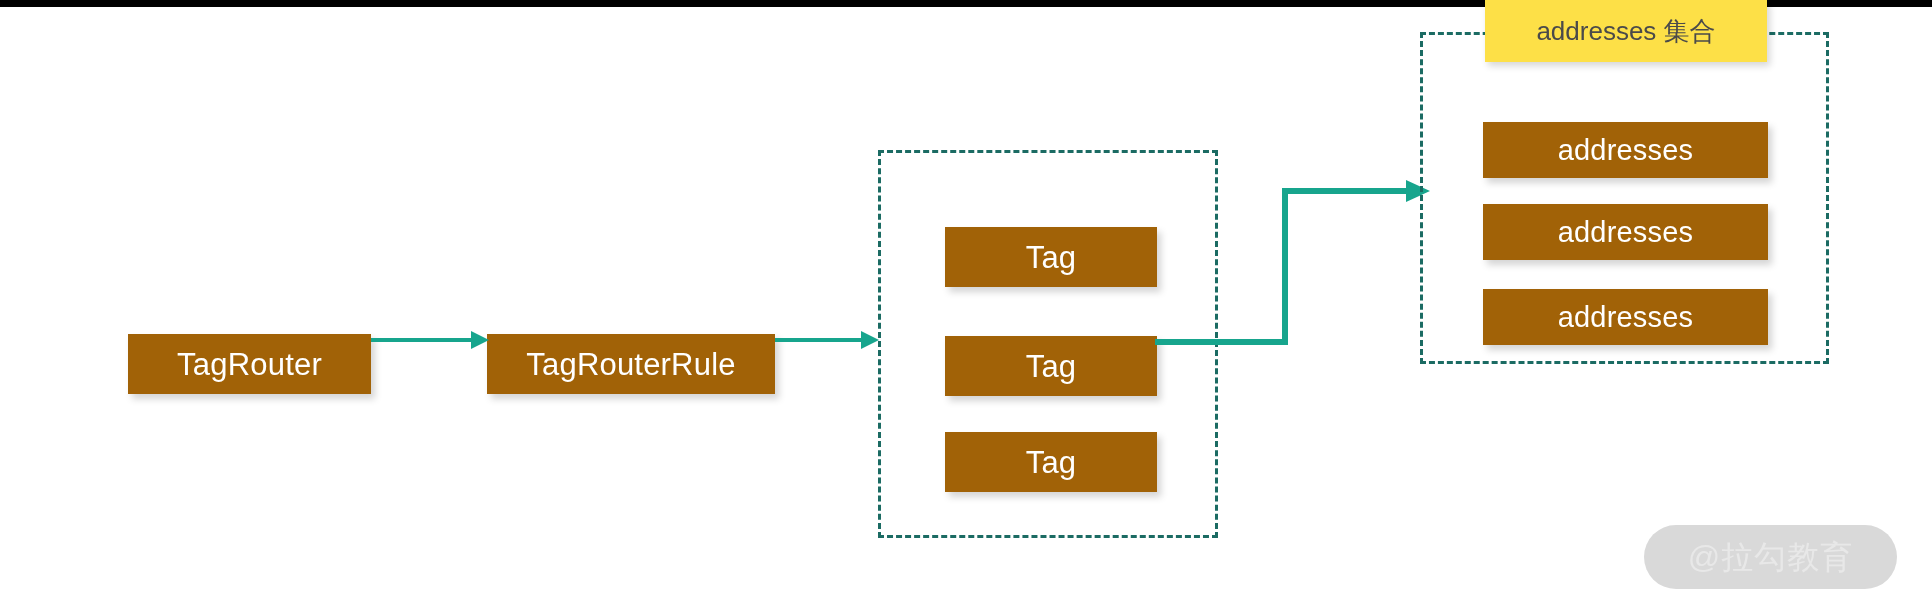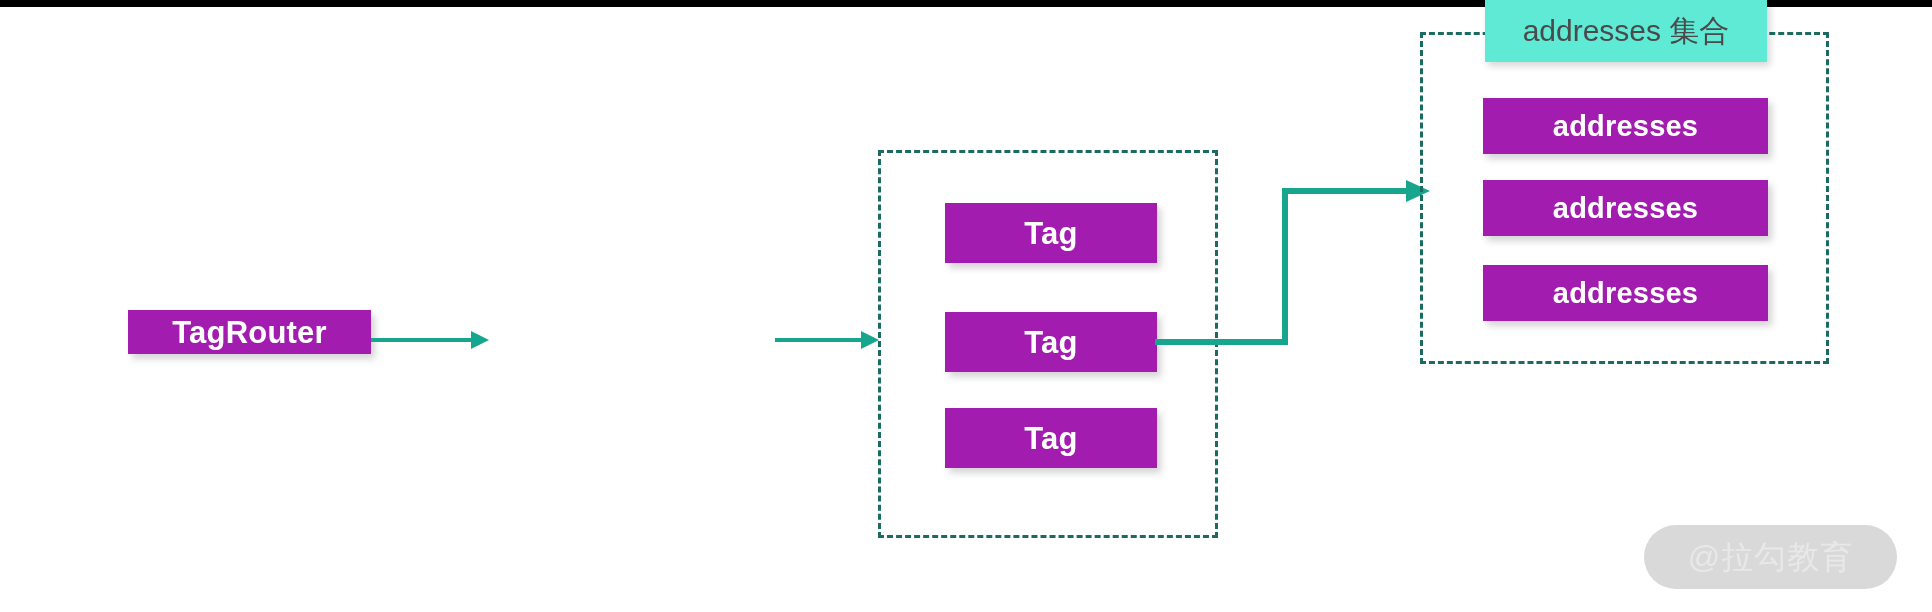--- a/index.html
+++ b/index.html
@@ -21,34 +21,35 @@
     position: absolute;
     left: 0;
     top: 0;
     width: 1932px;
     height: 7px;
     background: #000000;
   }
   
   .node {
     position: absolute;
-    background: #a21caf;
+    background: #a16207;
     color: #ffffff;
     display: flex;
     align-items: center;
     justify-content: center;
     font-size: 31px;
-    font-weight: 700;
+    font-weight: 400;
     letter-spacing: 0.2px;
     box-shadow: 4px 5px 7px rgba(0,0,0,0.17);
     box-sizing: border-box;
     line-height: 1;
+    margin-top: 24px;
   }
   .node.small { font-size: 29px; }
-  .node-tagrouter      { left: 128px;  top: 310px; width: 243px; height: 44px; }
+  .node-tagrouter      { left: 128px;  top: 310px; width: 243px; height: 60px; }
   .node-tagrouterrule  { left: 487px;  top: 310px; width: 288px; height: 60px; }
   .node-tag-1          { left: 945px;  top: 203px; width: 212px; height: 60px; }
   .node-tag-2          { left: 945px;  top: 312px; width: 212px; height: 60px; }
   .node-tag-3          { left: 945px;  top: 408px; width: 212px; height: 60px; }
   .node-addr-1         { left: 1483px; top: 98px;  width: 285px; height: 56px; }
   .node-addr-2         { left: 1483px; top: 180px; width: 285px; height: 56px; }
   .node-addr-3         { left: 1483px; top: 265px; width: 285px; height: 56px; }
 
   
   .group-box {
@@ -56,23 +57,23 @@
     border: 3px dashed #1b6b63;
     box-sizing: border-box;
     background: transparent;
   }
   .group-tags      { left: 878px;  top: 150px; width: 340px; height: 388px; }
   .group-addresses { left: 1420px; top: 32px;  width: 409px; height: 332px; }
 
   
   .group-label {
     position: absolute;
-    background: #5eead4;
+    background: #fde047;
     color: #4a4a4a;
-    font-size: 30px;
+    font-size: 26px;
     display: flex;
     align-items: center;
     justify-content: center;
     box-shadow: 3px 4px 7px rgba(0,0,0,0.16);
     box-sizing: border-box;
     white-space: nowrap;
     line-height: 1;
     padding: 0 18px;
   }
   .label-tags      { left: 946px;  top: 108px; width: 207px; height: 62px; }
@@ -105,20 +106,21 @@
 </style>
 </head>
 <body>
 
 <div id="canvas">
 
   <div class="top-bar"></div>
 
   <div class="node node-tagrouter">TagRouter</div>
 
+  <div class="node node-tagrouterrule">TagRouterRule</div>
 
   <div class="conn" style="left:371px; top:325px; width:120px; height:30px;">
     <svg width="120" height="30" viewBox="0 0 120 30">
       <line x1="0" y1="15" x2="102" y2="15" stroke="#17a58d" stroke-width="4"></line>
       <polygon points="100,6 118,15 100,24" fill="#17a58d"></polygon>
     </svg>
   </div>
 
   <div class="conn" style="left:775px; top:325px; width:110px; height:30px;">
     <svg width="110" height="30" viewBox="0 0 110 30">

